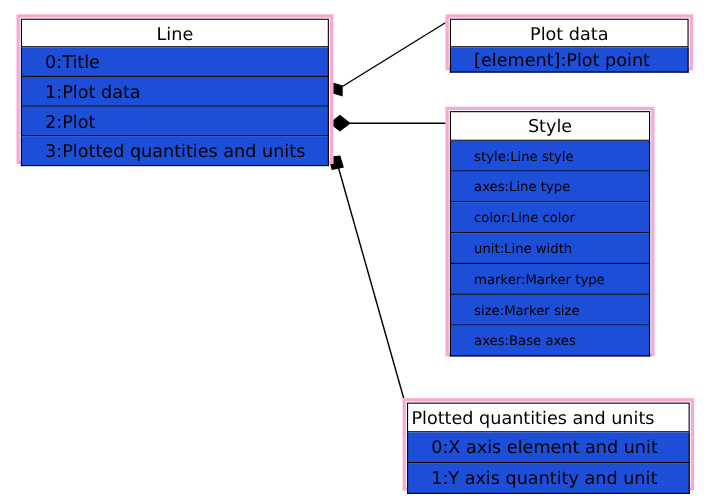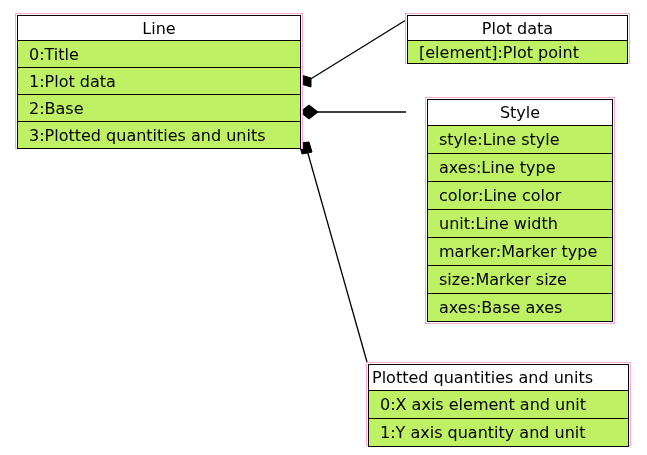--- a/index.html
+++ b/index.html
@@ -35,21 +35,21 @@
     z-index: 1;
     pointer-events: none;
   }
 
   
   .uml-box {
     position: absolute;
     z-index: 2;
     box-sizing: border-box;
     background: #ffffff;
-    border: 1px solid #f9a8d4;
+    border: 3px solid #f9a8d4;
     padding: 1px;
   }
   .uml-header {
     box-sizing: border-box;
     border: 1px solid #000000;
     background: #ffffff;
     text-align: center;
     white-space: nowrap;
     overflow: hidden;
     display: flex;
@@ -57,26 +57,26 @@
     justify-content: center;
   }
   .uml-header.left-aligned {
     justify-content: flex-start;
     padding-left: 3px;
   }
   .uml-row {
     box-sizing: border-box;
     border: 1px solid #000000;
     border-top: none;
-    background: #bef264;
+    background: #1d4ed8;
     white-space: nowrap;
     overflow: hidden;
     display: flex;
     align-items: center;
-    padding-left: 11px;
+    padding-left: 21px;
   }
 
   
   #box-line {
     left: 15px;
     top: 13px;
     width: 288px;
     height: 136px;
   }
   #box-line .uml-header {
@@ -103,29 +103,28 @@
     height: 23px;
     font-size: 16px;
   }
 
   
   #box-style {
     left: 405px;
     top: 97px;
     width: 190px;
     height: 227px;
-    margin-left: 20px;
   }
   #box-style .uml-header {
     height: 27px;
     font-size: 16px;
   }
   #box-style .uml-row {
     height: 28px;
-    font-size: 16px;
+    font-size: 12px;
   }
 
   
   #box-plotted-quantities {
     left: 366px;
     top: 362px;
     width: 265px;
     height: 84px;
   }
   #box-plotted-quantities .uml-header {
@@ -157,21 +156,21 @@
     <g>
       <line x1="307" y1="150" x2="367" y2="362" stroke="#000000" stroke-width="1.3"></line>
       <polygon points="299,143 309,142 312,152 302,154" fill="#000000" stroke="#000000" stroke-width="1"></polygon>
     </g>
   </svg>
 
   <div class="uml-box" id="box-line">
     <div class="uml-header">Line</div>
     <div class="uml-row">0:Title</div>
     <div class="uml-row">1:Plot data</div>
-    <div class="uml-row">2:Base</div>
+    <div class="uml-row">2:Plot</div>
     <div class="uml-row">3:Plotted quantities and units</div>
   </div>
 
   <div class="uml-box" id="box-plot-data">
     <div class="uml-header">Plot data</div>
     <div class="uml-row">[element]:Plot point</div>
   </div>
 
   <div class="uml-box" id="box-style">
     <div class="uml-header">Style</div>

